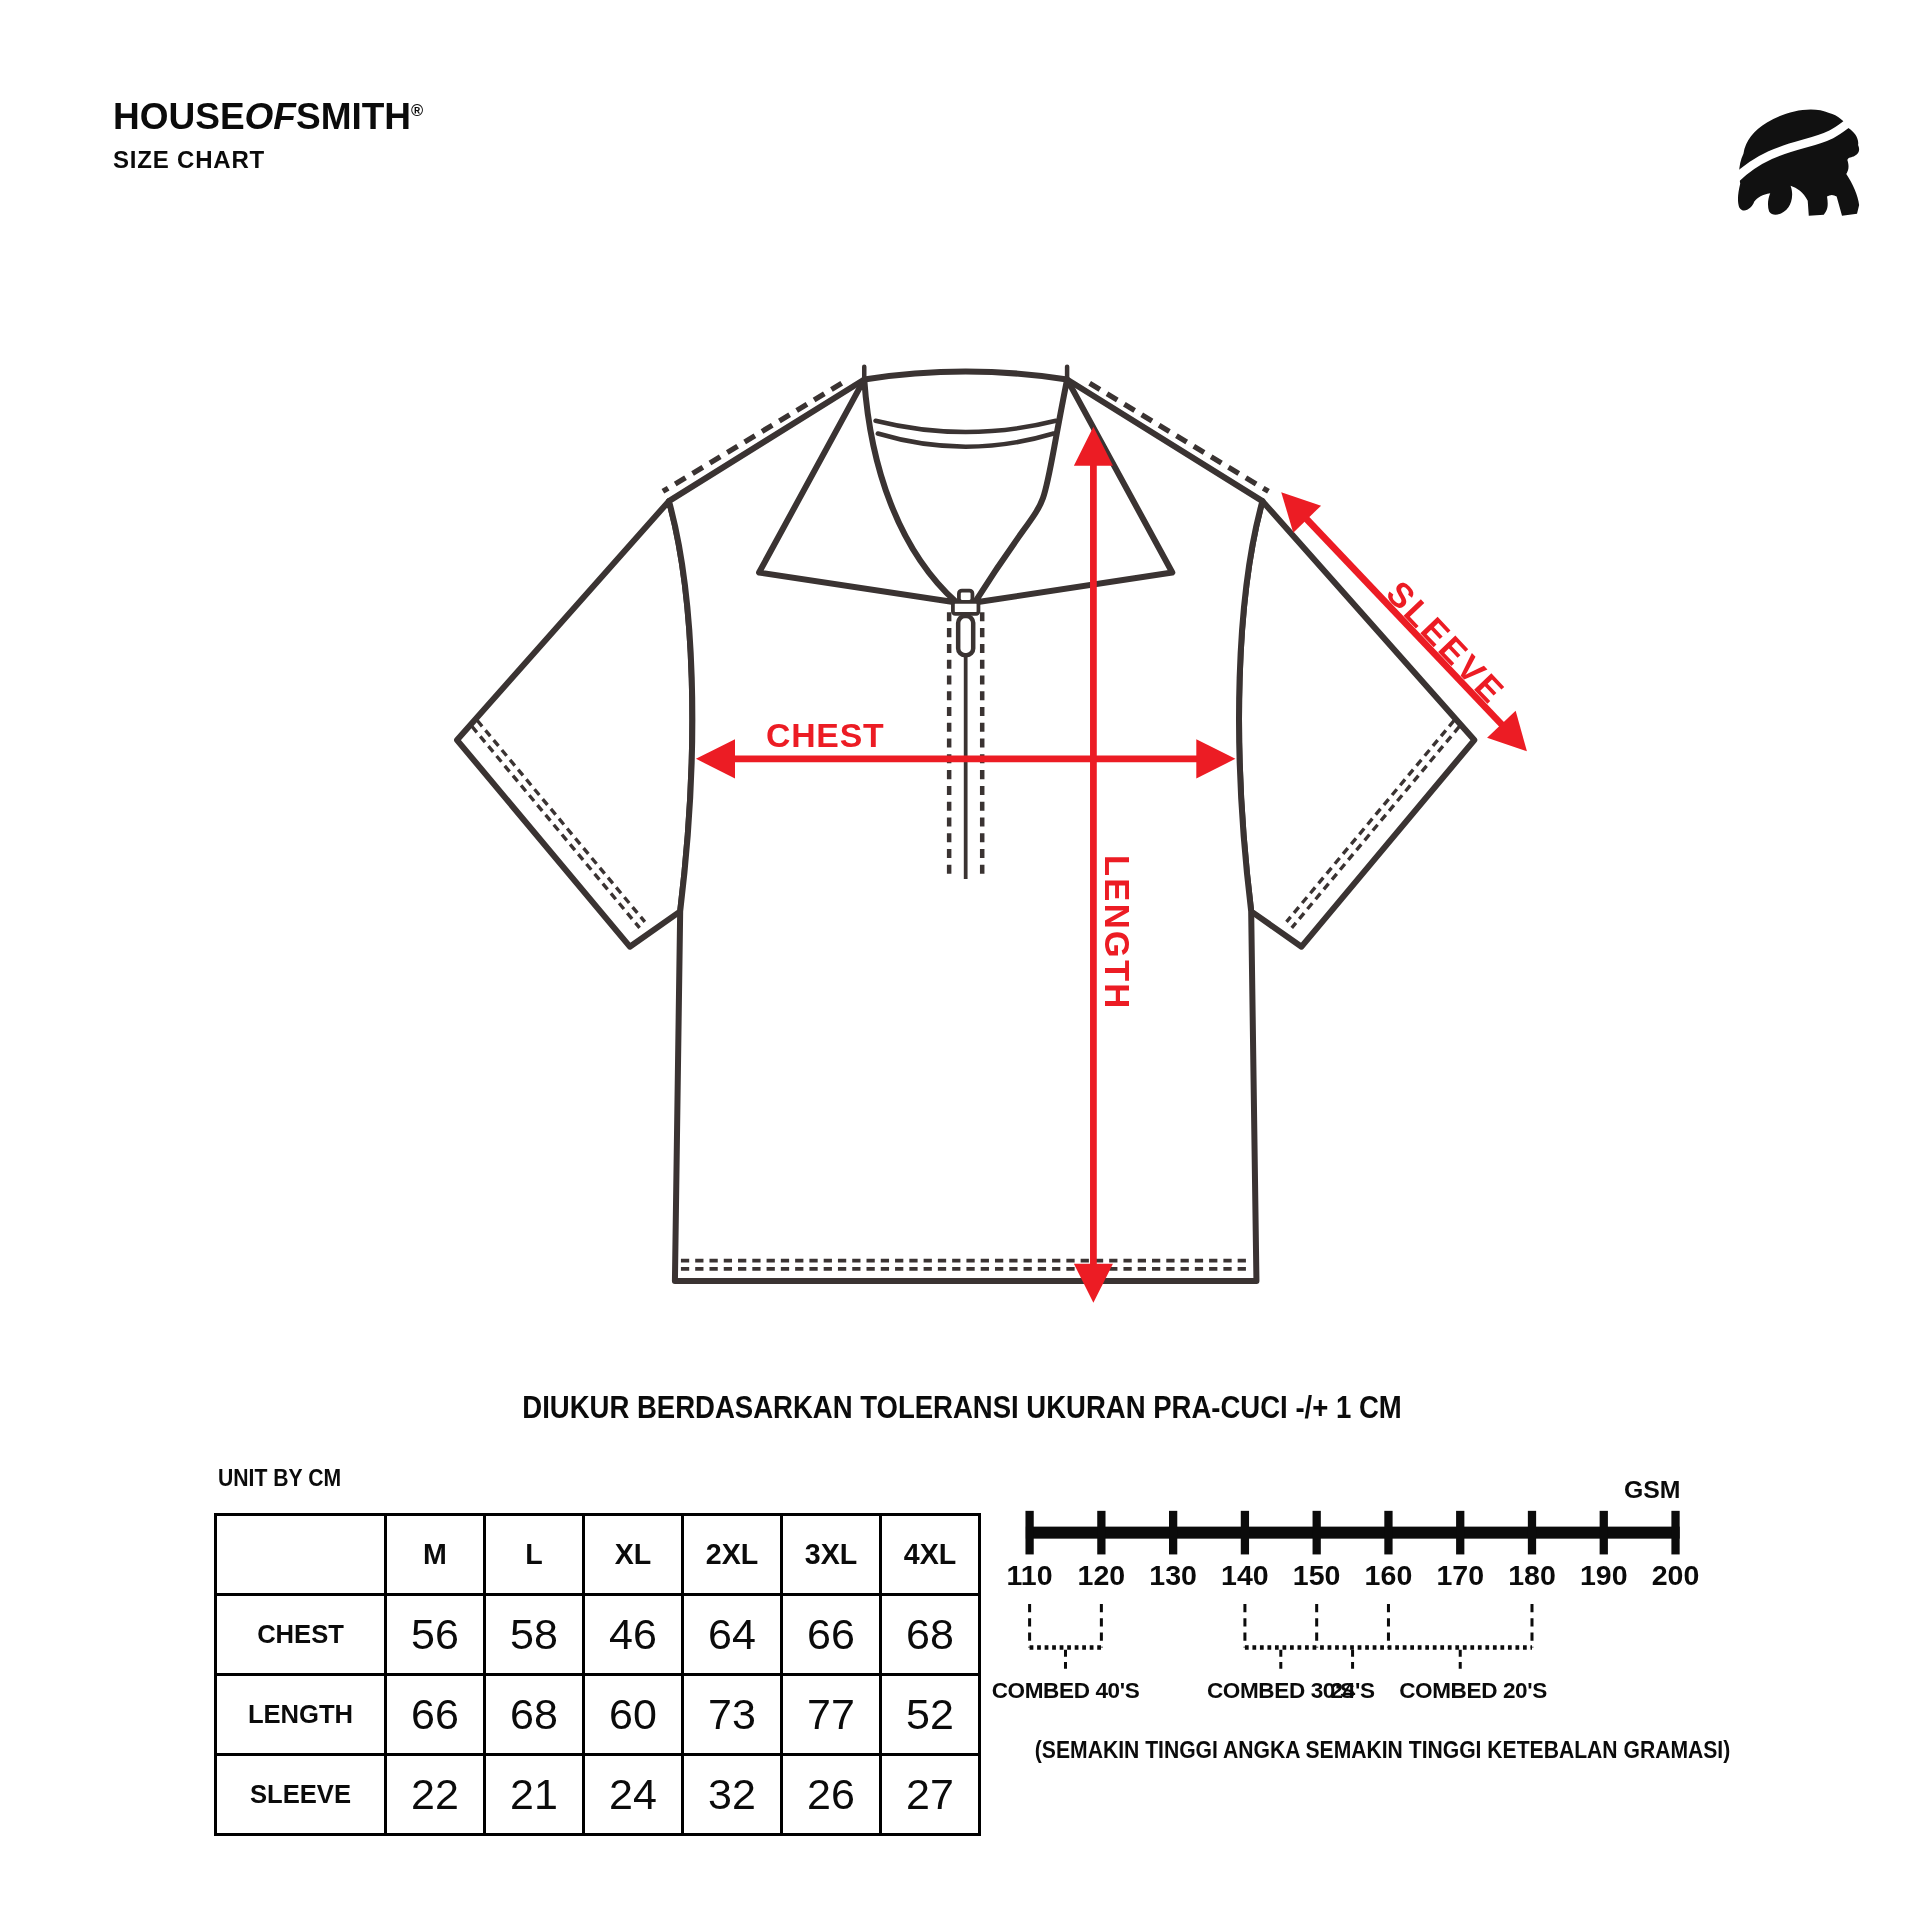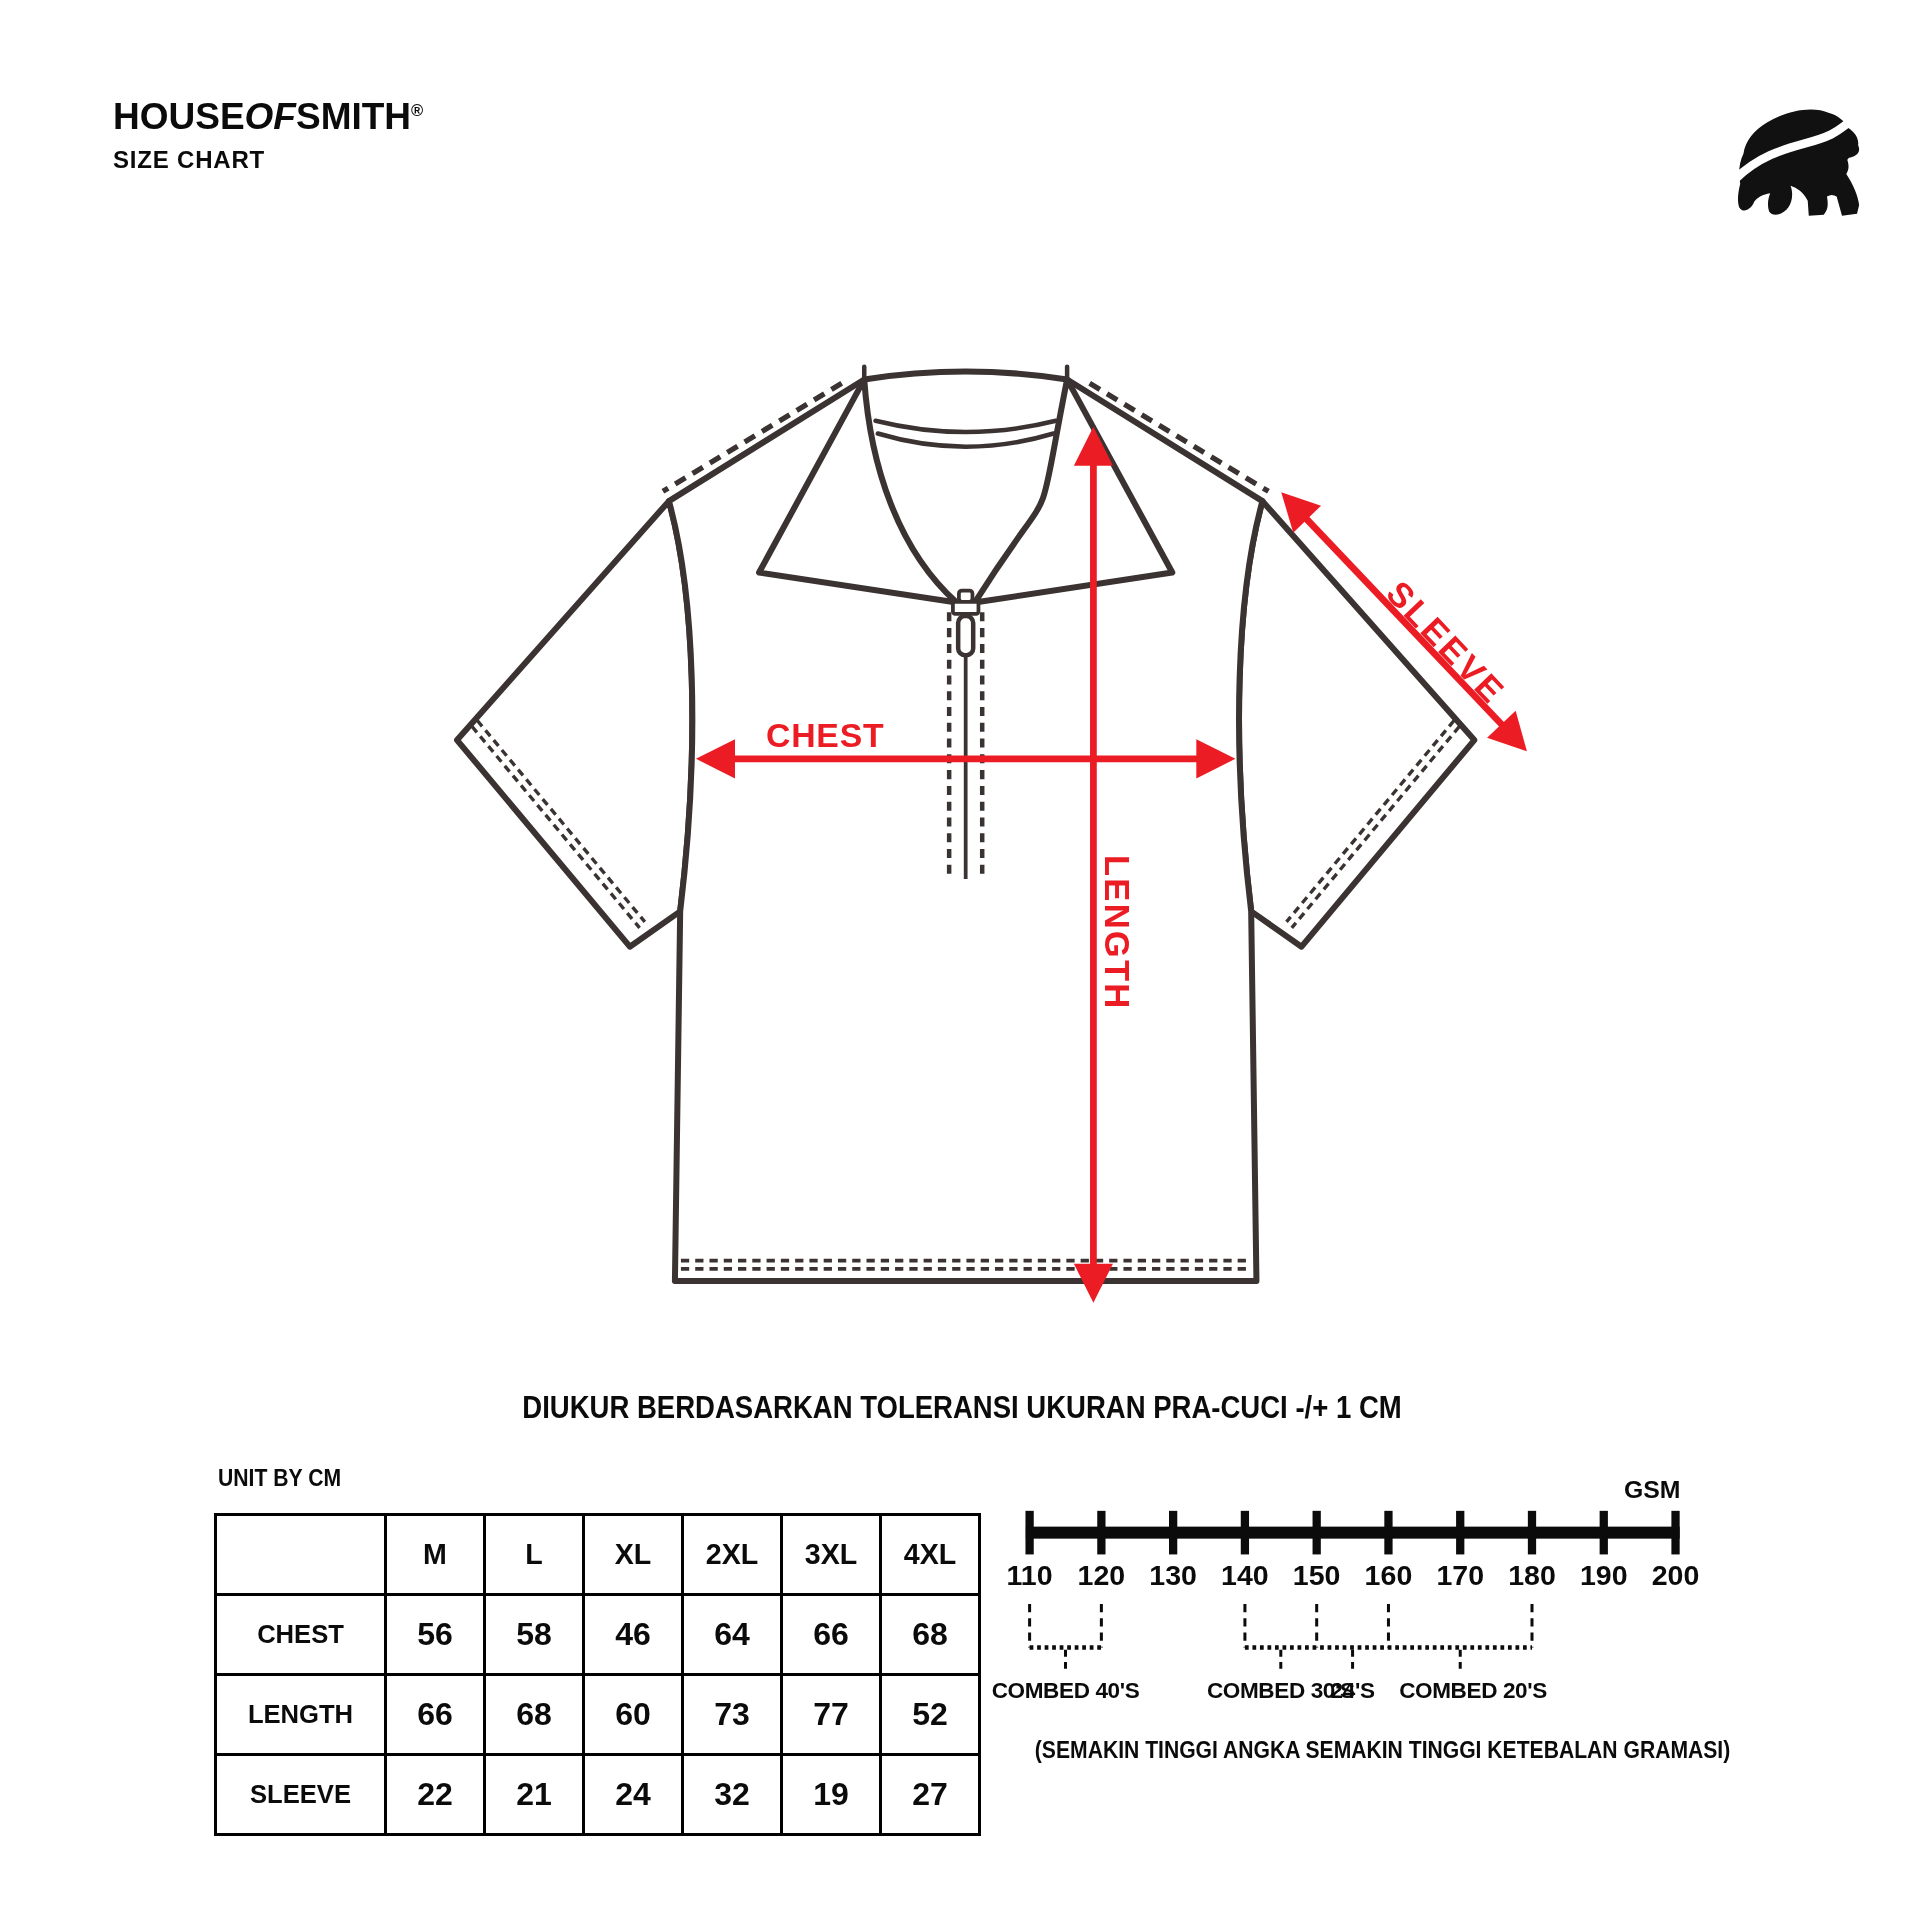--- a/index.html
+++ b/index.html
@@ -20,21 +20,21 @@
              transform-origin:left center;white-space:nowrap;}
   
   #tablewrap{left:214px;top:1513px;}
   table.size{border-collapse:collapse;table-layout:fixed;}
   table.size td,table.size th{border:3.8px solid #000;text-align:center;vertical-align:middle;
       padding:0;height:77px;background:#fff;}
   table.size .c0{width:167px;}
   table.size .cs{width:96px;}
   table.size th{font-size:28.6px;font-weight:bold;}
   table.size td.rowlab{font-size:25.6px;font-weight:bold;}
-  table.size td.val{font-size:32px;font-weight:bold;}
+  table.size td.val{font-size:43px;font-weight:normal;}
   
   #gsmnote{left:992px;top:1736px;width:714px;text-align:center;font-size:24px;font-weight:bold;
            transform:scaleX(.88);transform-origin:center;white-space:nowrap;}
   svg{display:block;}
 </style>
 </head>
 <body>
 
 <div id="page">
 
@@ -177,21 +177,21 @@
         <td class="cs val">73</td>
         <td class="cs val">77</td>
         <td class="cs val">52</td>
       </tr>
       <tr>
         <td class="c0 rowlab">SLEEVE</td>
         <td class="cs val">22</td>
         <td class="cs val">21</td>
         <td class="cs val">24</td>
         <td class="cs val">32</td>
-        <td class="cs val">19</td>
+        <td class="cs val">26</td>
         <td class="cs val">27</td>
       </tr>
     </tbody>
       </table>
   </div>
 
   <svg class="abs" style="left:992px;top:1465px" width="714" height="248" viewBox="0 0 950 330">
     <text x="916" y="44" text-anchor="end" font-size="33" font-weight="bold" fill="#0b0b0b">GSM</text>
 
     <g fill="#0b0b0b">

